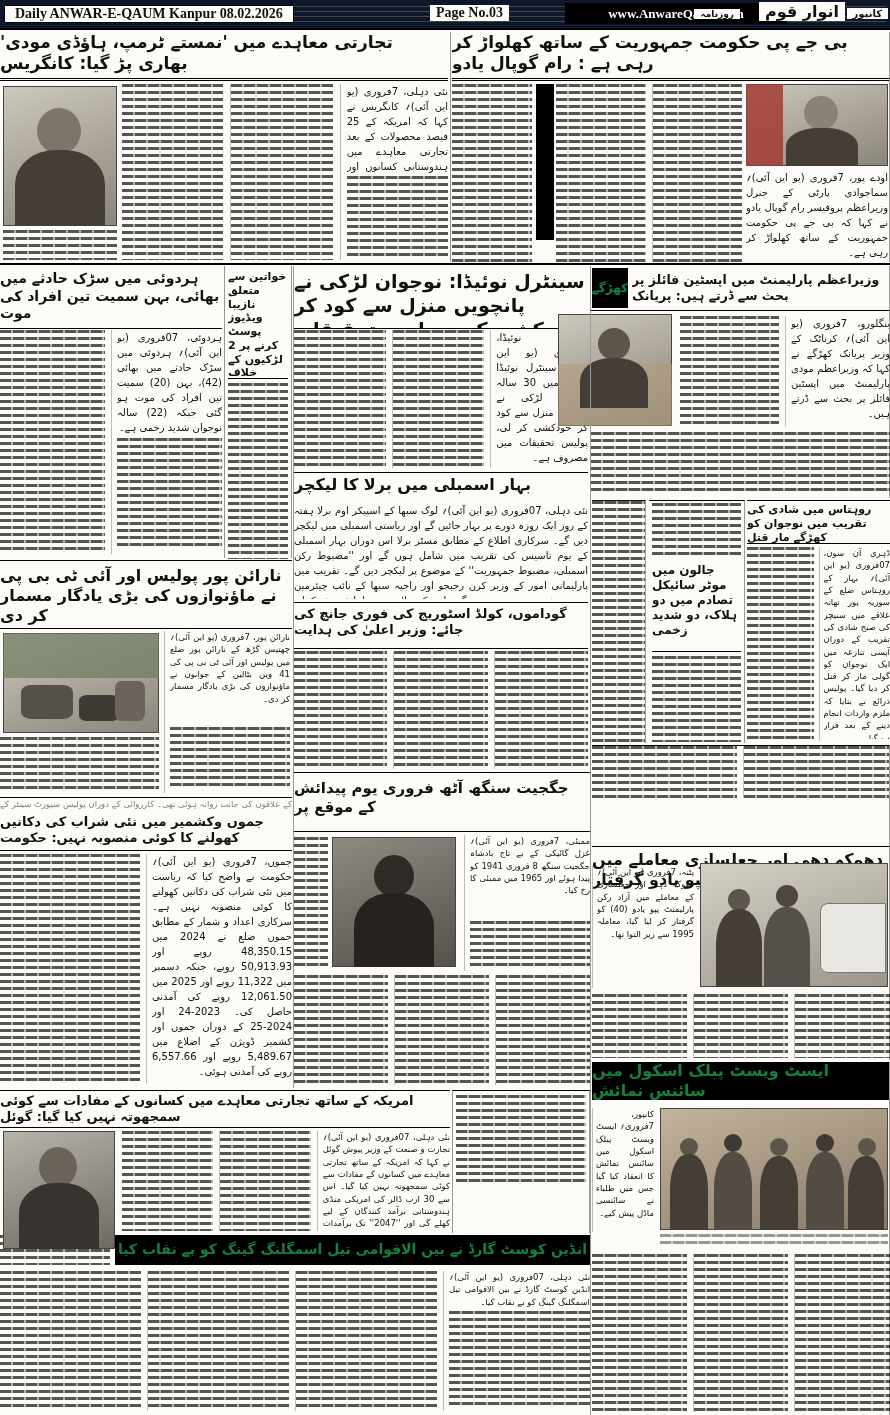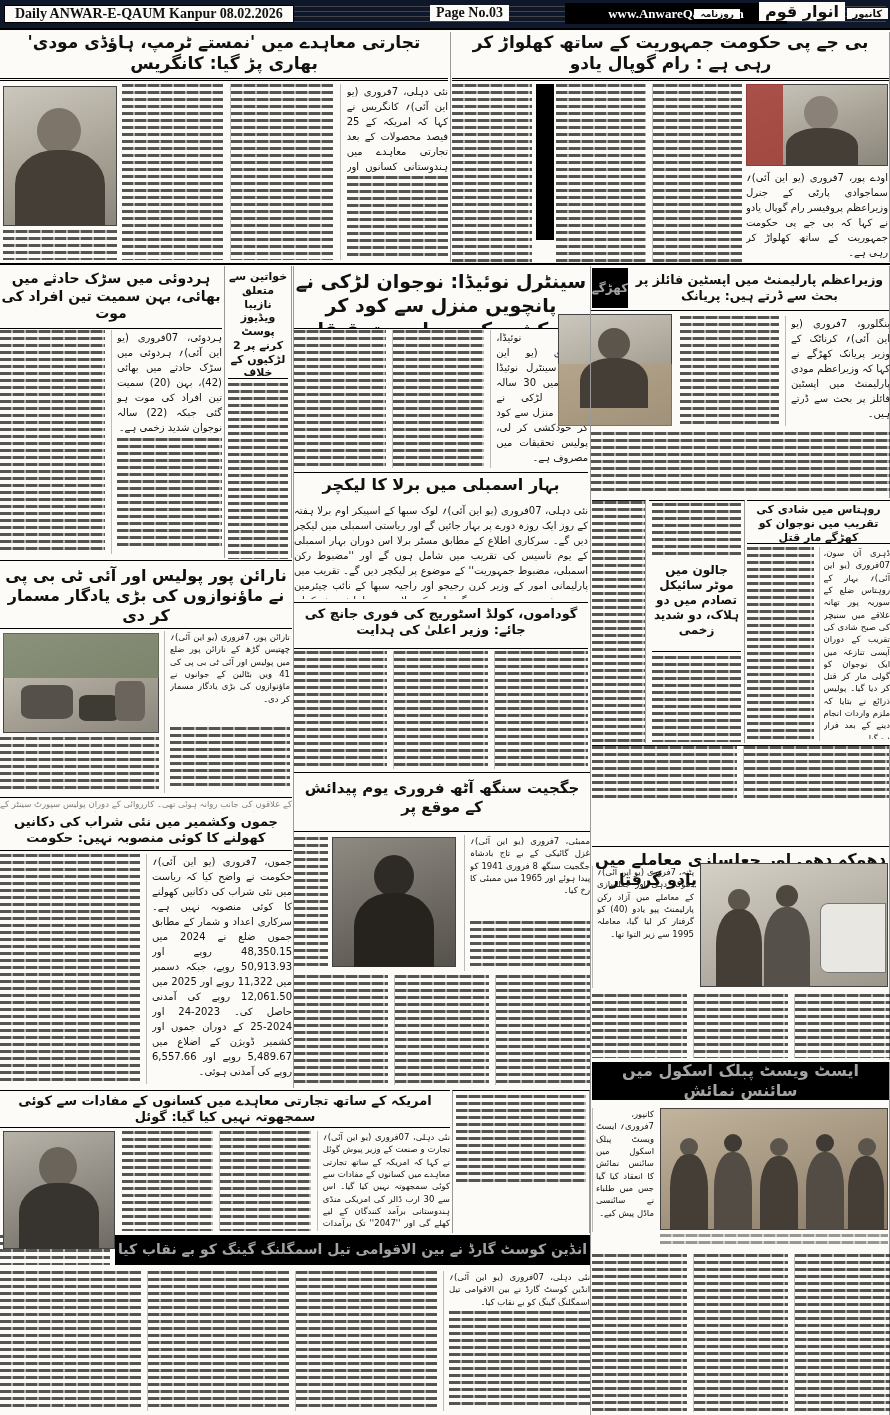--- a/index.html
+++ b/index.html
@@ -6,23 +6,23 @@
   html,body{margin:0;padding:0;background:#888;}
   #page{position:relative;width:890px;height:1415px;margin:0 auto;background:#fcfbf7;
         font-family:"DejaVu Sans",sans-serif;color:#111;overflow:hidden;direction:rtl;}
   .abs{position:absolute;box-sizing:border-box;}
   
   #masthead{left:0;top:0;width:890px;height:30px;border-bottom:2.5px solid #000;background:#0f172a;direction:ltr;}
   .mast-rules{position:absolute;left:4px;right:4px;top:6px;height:17px;
               background:repeating-linear-gradient(to bottom,#444 0 1px,transparent 1px 5px);}
   .mast-item{position:absolute;background:#fcfbf7;padding:0 6px;font-family:"Liberation Serif",serif;font-weight:bold;}
   
-  .hl{font-weight:bold;text-align:center;line-height:1.25;overflow:hidden;}
+  .hl{font-weight:bold;text-align:left;line-height:1.25;overflow:hidden;}
   .hl-rule{border-bottom:3px double #000;}
-  .band{background:#000;color:#a3a3a3;display:flex;align-items:center;justify-content:center;}
+  .band{background:#000;color:#15803d;display:flex;align-items:center;justify-content:center;}
   
   .sim{background-image:
         repeating-linear-gradient(to right, transparent 0 11px, rgba(252,251,247,.55) 11px 13px),
         repeating-linear-gradient(to bottom, rgba(25,25,25,.8) 0 3px, transparent 3px 7px);
        opacity:.92;}
   .sim-light{opacity:.55;}
   .lede{font-size:10px;line-height:1.5;text-align:justify;overflow:hidden;}
   .lede-sm{font-size:8.5px;line-height:1.45;text-align:justify;overflow:hidden;}
   .vr{background:#9a9a9a;width:1px;}
   .topline{border-top:1.5px solid #000;}

